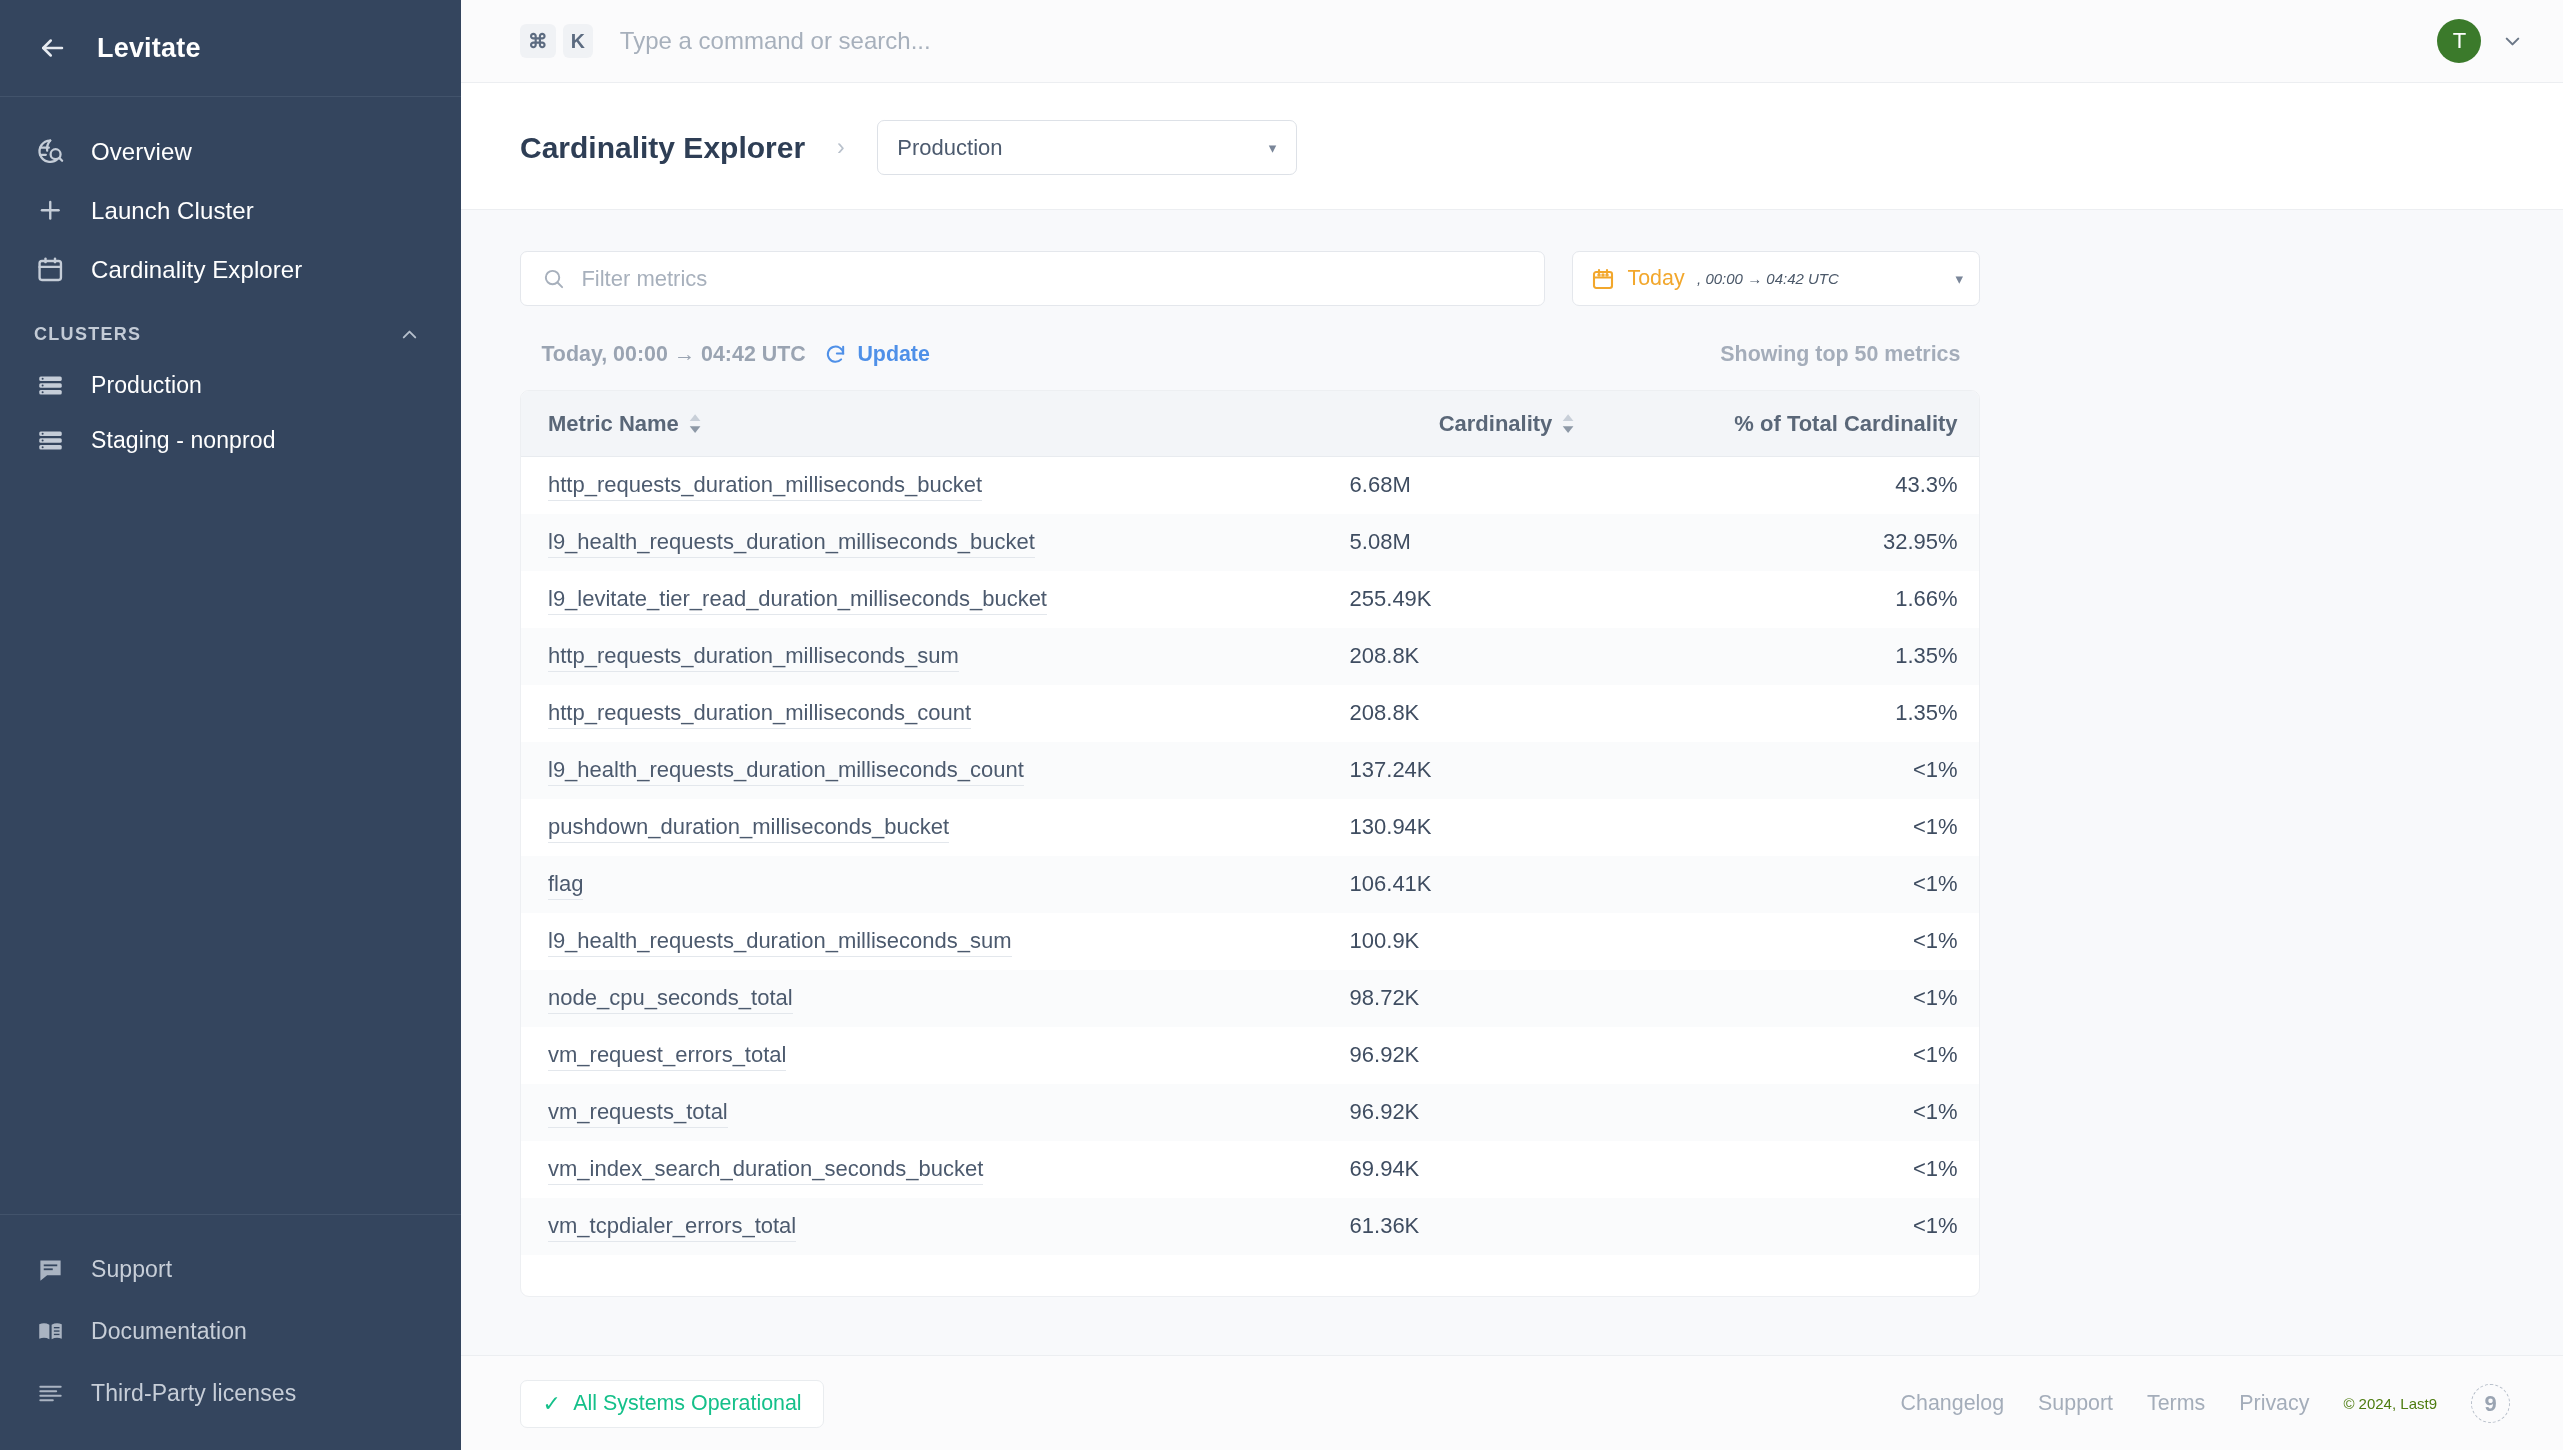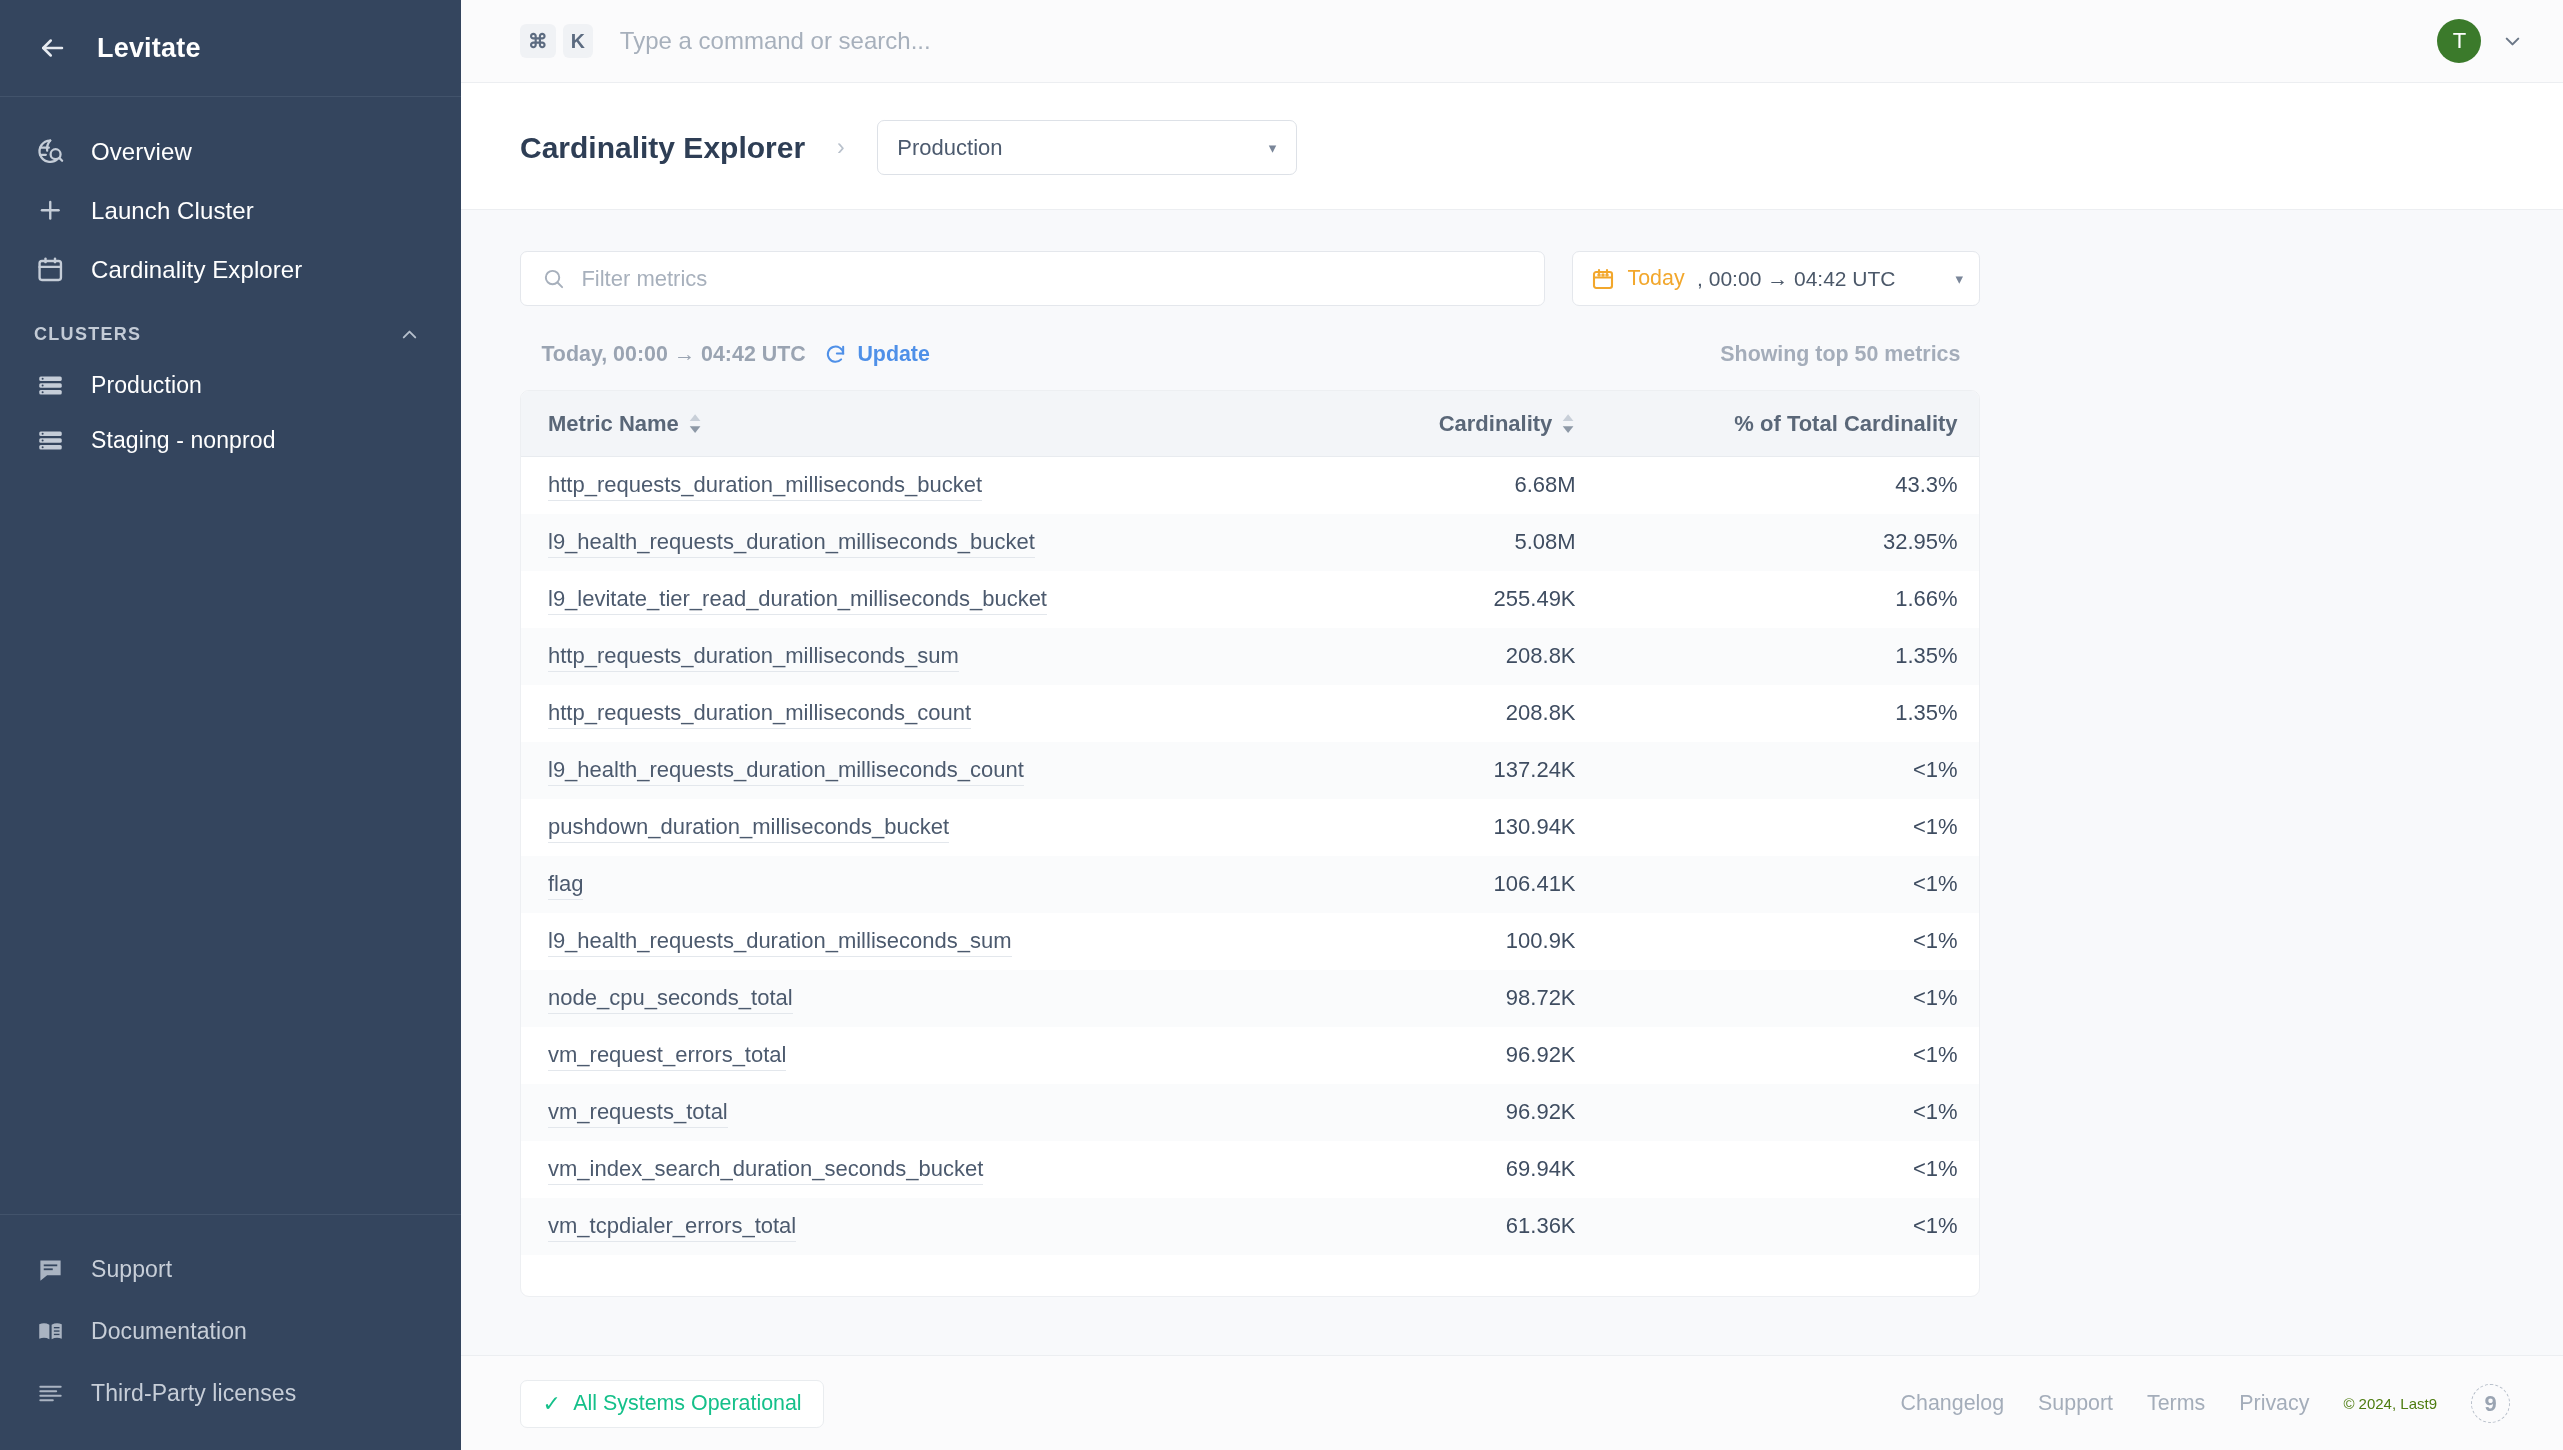--- a/index.html
+++ b/index.html
@@ -213,21 +213,21 @@
     background: #fff;
     border: 0.9px solid #e4e7ec;
     border-radius: 7.1px;
     display: flex;
     align-items: center;
     gap: 12.5px;
     padding: 0 16px 0 18px;
     cursor: pointer;
   }
   .dr-today { color: #f2a72c; font-size: 21.4px; }
-  .dr-rest { color: #4b5869; font-size: 21px; flex: 1 1 auto; }
+  .dr-rest { color: #4b5869; font-size: 15px; flex: 1 1 auto; font-style: italic; }
 
   .tablemeta {
     display: flex;
     justify-content: space-between;
     margin-bottom: 23px;
     padding: 0 19.6px 0 21.4px;
     font-weight: bold;
   }
   .tm-left { display: flex; align-items: center; gap: 18px; }
   .tm-range { color: #9aa4b2; font-size: 21.4px; }
@@ -268,21 +268,21 @@
     font-size: 22px;
     color: #4c5a6e;
     padding: 0;
   }
   td.c-name { padding-left: 27px; }
   td.c-name span {
     border-bottom: 0.9px solid #e3e7ec;
     cursor: pointer;
     padding-bottom: 2.7px;
   }
-  td.c-card { text-align: right; padding-right: 18px; color: #3f4d61; }
+  td.c-card { padding-right: 18px; color: #3f4d61; }
   td.c-pct { text-align: right; padding-right: 21.4px; color: #3f4d61; }
 
   
   .footer {
     height: 96px;
     flex: 0 0 96px;
     background: #fbfbfc;
     border-top: 0.9px solid #eceef1;
     display: flex;
     align-items: center;

